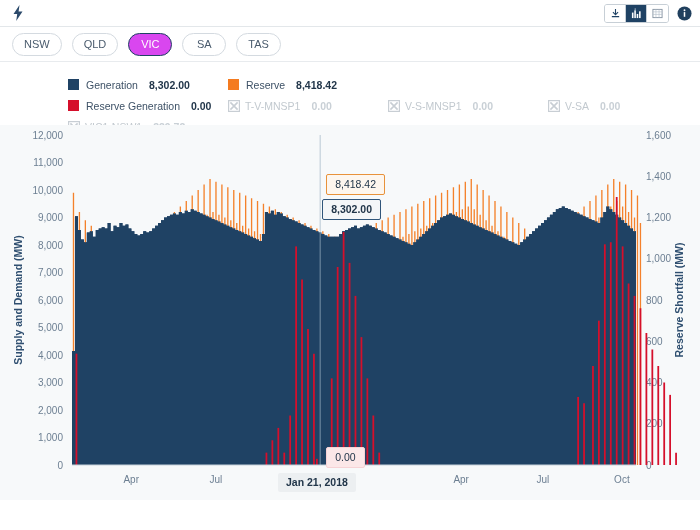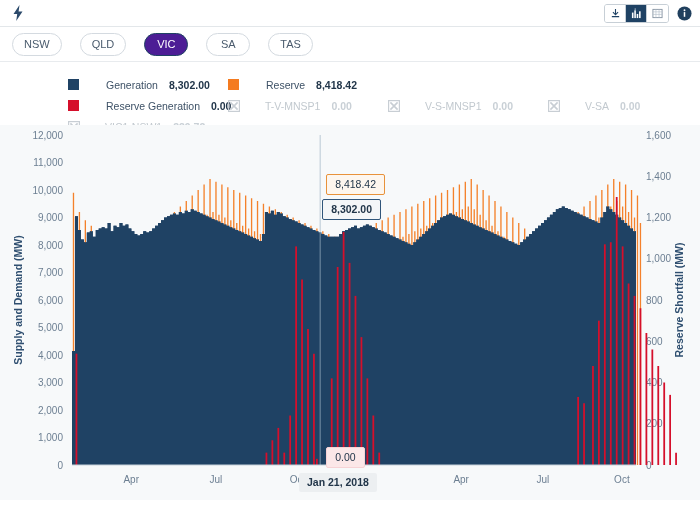--- a/index.html
+++ b/index.html
@@ -62,40 +62,40 @@
   .btn-seg:last-child { border-right: none; }
   .btn-seg.active { background: #1f4264; }
   .btn-seg svg { display: block; }
   .info-icon { width: 15px; height: 15px; cursor: pointer; display:block; }
 
   
   .tabbar {
     height: 35px;
     display: flex;
     align-items: center;
-    gap: 18px;
+    gap: 10px;
     padding: 0 0 0 12px;
     border-bottom: 1px solid #e8ebee;
     background: #fff;
   }
   .tab {
     min-width: 44px;
     height: 23px;
     padding: 0 11px;
     border: 1px solid #d4dae0;
     border-radius: 12px;
     background: #ffffff;
     color: #4a5b6d;
     font-size: 11px;
     display: flex; align-items: center; justify-content: center;
     cursor: pointer;
     white-space: nowrap;
   }
   .tab.active {
-    background: #4c1d95;
+    background: #d946ef;
     border-color: #1f4264;
     color: #ffffff;
   }
 
   
   .legend {
     position: relative;
     padding: 12px 0 6px 68px;
     height: 63px;
   }
@@ -113,21 +113,20 @@
   .swatch {
     width: 11px; height: 11px;
     margin-right: 7px;
     flex: 0 0 auto;
     display: block;
   }
   .swatch-x { width: 12px; height: 12px; margin-right: 5px; flex:0 0 auto; display:block;}
   .legend-label {
     font-size: 10.5px;
     color: #3d5166;
-    margin-left: 20px;
   }
   .legend-value {
     font-size: 10.5px;
     color: #22364a;
     font-weight: bold;
     margin-left: 11px;
   }
   .legend-item.off .legend-label { color: #c2c9cf; }
   .legend-item.off .legend-value { color: #c9d0d6; font-weight: bold; }
 
@@ -565,16 +564,16 @@
         <text x="461.15999999999997" y="358" text-anchor="middle" class="xtick-text">Apr</text>
         <text x="542.94" y="358" text-anchor="middle" class="xtick-text">Jul</text>
         <text x="621.9" y="358" text-anchor="middle" class="xtick-text">Oct</text>
         <text x="22" y="175" class="axis-title" text-anchor="middle" transform="rotate(-90 22 175)">Supply and Demand (MW)</text>
         <text x="683" y="175" class="axis-title" text-anchor="middle" transform="rotate(-90 683 175)">Reserve Shortfall (MW)</text>
       </svg>
 
     <div class="tooltip tt-demand" id="tt-demand" style="left: 326.16px; top: 48.505px;">8,418.42</div>
     <div class="tooltip tt-generation" id="tt-generation" style="left: 322.16px; top: 73.695px;">8,302.00</div>
     <div class="tooltip tt-shortfall" id="tt-shortfall" style="left: 326.16px; top: 322px;">0.00</div>
-    <div class="tooltip tt-xlabel" id="tt-xlabel" style="left: 299px; top: 348px;">Jan 21, 2018</div>
+    <div class="tooltip tt-xlabel" id="tt-xlabel" style="left: 278px; top: 348px;">Jan 21, 2018</div>
   </div>
 
 </div>
 
 </body></html>

